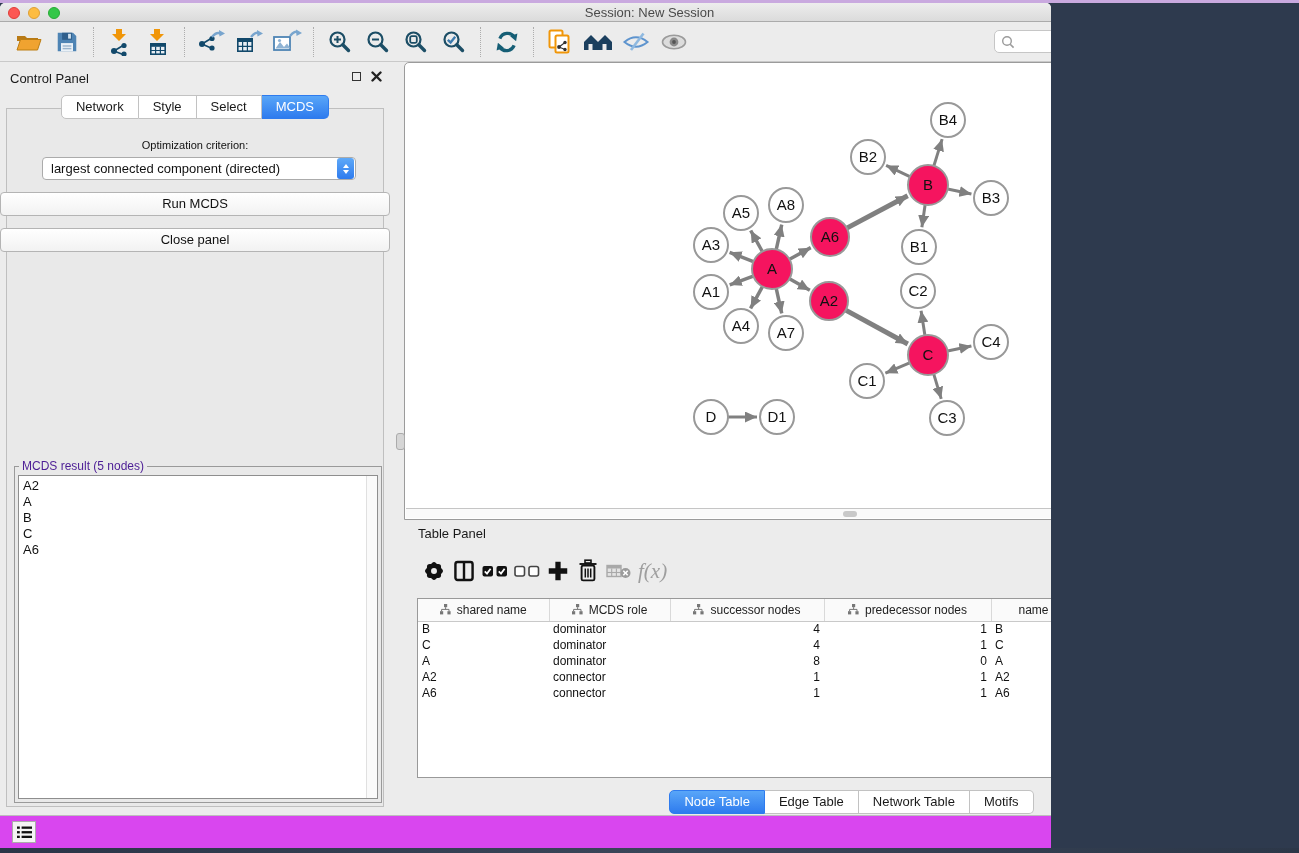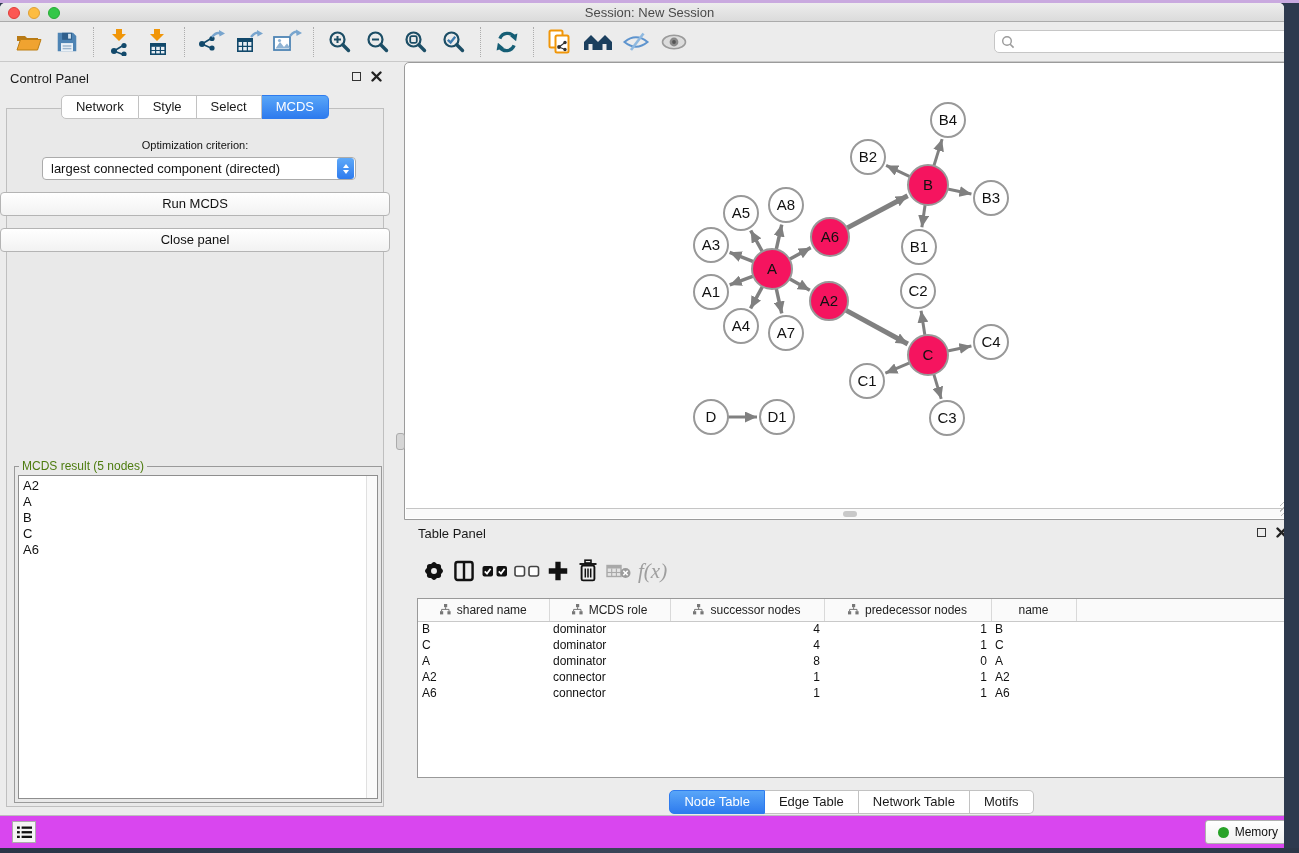--- a/index.html
+++ b/index.html
@@ -1,21 +1,21 @@
 <!DOCTYPE html>
 <html><head>
 <meta charset="utf-8">
 <style>
   * { margin:0; padding:0; box-sizing:border-box; }
   html,body { width:1299px; height:853px; }
   body { font-family:"Liberation Sans", sans-serif; position:relative; background:#2E3A4E; overflow:hidden; }
   .screen { position:absolute; inset:0; }
   .desktop-top { position:absolute; left:0; top:0; width:1299px; height:3px; background:#C9A9DF; }
   .desktop-bottom { position:absolute; left:0; bottom:0; width:1299px; height:5px; background:linear-gradient(90deg,#2A3547,#3A4659,#2C3748); }
-  .app { position:absolute; left:0; top:3px; width:1284px; height:845px; background:#ECECEC; border-radius:5px 5px 0 0; overflow:hidden; }
+  .app { position:absolute; left:0; top:3px; width:1051px; height:845px; background:#ECECEC; border-radius:5px 5px 0 0; overflow:hidden; }
 
   
   .titlebar { position:absolute; left:0; top:0; width:1299px; height:19px;
     background:linear-gradient(#EDEDED,#DBDBDB); border-bottom:1px solid #ABABAB; border-radius:5px 5px 0 0; }
   .traffic { position:absolute; left:8px; top:4px; display:flex; gap:8px; }
   .tl { width:12px; height:12px; border-radius:50%; }
   .tl.red { background:#FC5753; border:1px solid #DF3D38; }
   .tl.yellow { background:#FDBC40; border:1px solid #DE9F34; }
   .tl.green { background:#33C748; border:1px solid #27AA35; }
   .titlebar .title { position:absolute; left:0; right:0; top:2px; text-align:center; font-size:13px; color:#4A4A4A; }
@@ -48,21 +48,21 @@
   .cp-select .val { flex:1; font-size:13px; padding-left:8px; color:#111; white-space:nowrap; overflow:hidden; }
   .stepper { width:17px; height:21px; margin-right:1px; border-radius:3px; background:linear-gradient(#5FA9F8,#2E7BEE);
     display:flex; flex-direction:column; align-items:center; justify-content:center; gap:2px; }
   .stepper i { width:0; height:0; border-left:3.5px solid transparent; border-right:3.5px solid transparent; }
   .stepper .up { border-bottom:4.5px solid #FFF; }
   .stepper .dn { border-top:4.5px solid #FFF; }
   .cp-buttons { position:absolute; left:0; right:0; top:130px; display:flex; justify-content:center; gap:12px;flex-direction:column; }
   .btn { font-size:13px; color:#111; background:linear-gradient(#FFFFFF,#F2F2F2); border:1px solid #B4B4B4;
     border-radius:4px; padding:3px 16px 4px; cursor:pointer; }
   .result-box { position:absolute; left:14px; right:8px; top:397px; bottom:12px; border:1px solid #9A9A9A; }
-  .result-box legend { font-size:12px; color:#4d7c0f; margin-left:4px; padding:0 3px; }
+  .result-box legend { font-size:12px; color:#4c1d95; margin-left:4px; padding:0 3px; }
   .result-list { position:absolute; left:3px; right:3px; top:2px; bottom:3px; background:#FFF; border:1px solid #8E8E8E;
     font-size:13px; color:#111; padding:2px 0 0 4px; overflow:hidden; }
   .result-list .row { line-height:16px; cursor:default; }
   .result-scroll { position:absolute; right:0; top:0; bottom:0; width:11px; background:#FAFAFA; border-left:1px solid #E0E0E0; }
 
   
   .net-window { position:absolute; left:404px; top:59px; width:895px; height:458px;
     border:1px solid #9B9B9B; border-radius:5px 5px 0 0; background:#FFF; }
   .net-titlebar { position:absolute; left:0; top:0; right:0; height:25px;
     background:linear-gradient(#F0F0F0,#D6D6D6); border-bottom:1px solid #A8A8A8; border-radius:4px 4px 0 0; }

